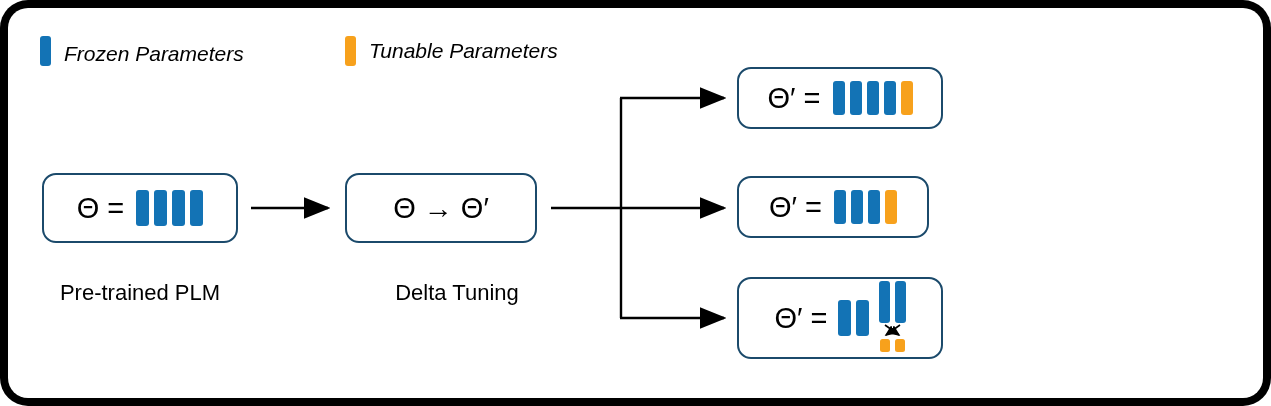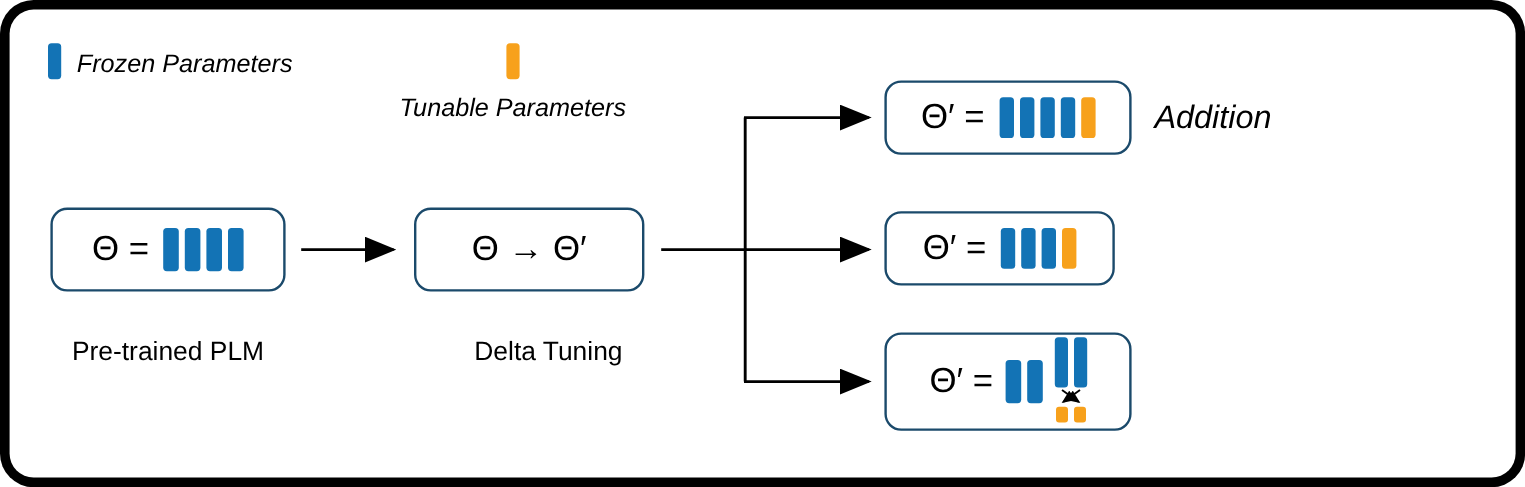--- a/index.html
+++ b/index.html
@@ -48,21 +48,21 @@
     <line x1="620" y1="208" x2="724" y2="208" stroke="var(--arrow,#000)" stroke-width="2.4" marker-end="url(#ah)"></line>
     <line x1="620" y1="318" x2="724" y2="318" stroke="var(--arrow,#000)" stroke-width="2.4" marker-end="url(#ah)"></line>
   </svg>
 
   <div class="abs legend-item" style="left:40px;top:36px;align-items:flex-end;">
     <span class="bars swatch">
         <div class="bar" style="background: rgb(19, 115, 181);"></div>
       </span>
     <span class="legend-label">Frozen Parameters</span>
   </div>
-  <div class="abs legend-item" style="left:333px;top:36px;flex-direction:column;">
+  <div class="abs legend-item" style="left:345px;top:36px;">
     <span class="bars swatch">
         <div class="bar" style="background: rgb(247, 161, 28);"></div>
       </span>
     <span class="legend-label">Tunable Parameters</span>
   </div>
 
   <div class="abs node-box" style="left:42px;top:173px;width:196px;height:70px;">
     <span class="formula">Θ =</span>
     <span class="bars">
         <div class="bar" style="background: rgb(19, 115, 181);"></div>
@@ -81,21 +81,20 @@
   <div class="abs node-box" style="left:737px;top:67px;width:206px;height:62px;">
     <span class="formula">Θ′ =</span>
     <span class="bars sm">
         <div class="bar" style="background: rgb(19, 115, 181);"></div>
         <div class="bar" style="background: rgb(19, 115, 181);"></div>
         <div class="bar" style="background: rgb(19, 115, 181);"></div>
         <div class="bar" style="background: rgb(19, 115, 181);"></div>
         <div class="bar" style="background: rgb(247, 161, 28);"></div>
       </span>
   </div>
-  <div class="abs branch-label" style="left:962px;top:67px;height:62px;">Addition</div>
 
   <div class="abs node-box" style="left:737px;top:176px;width:192px;height:62px;">
     <span class="formula">Θ′ =</span>
     <span class="bars sm">
         <div class="bar" style="background: rgb(19, 115, 181);"></div>
         <div class="bar" style="background: rgb(19, 115, 181);"></div>
         <div class="bar" style="background: rgb(19, 115, 181);"></div>
         <div class="bar" style="background: rgb(247, 161, 28);"></div>
       </span>
   </div>

